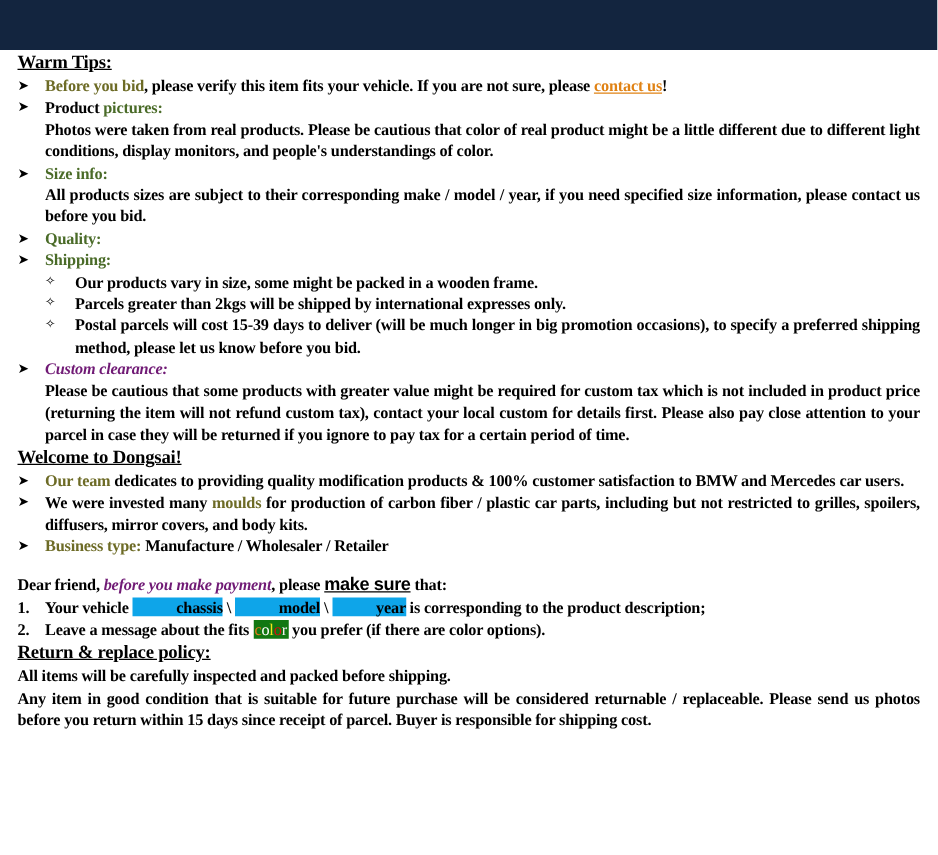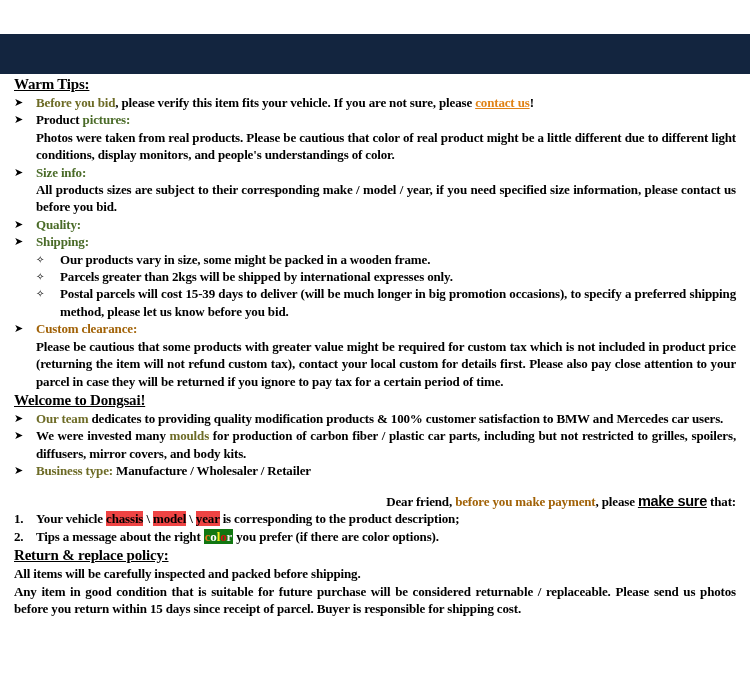--- a/index.html
+++ b/index.html
@@ -12,21 +12,20 @@
     height: 684px;
     font-family: "Liberation Serif", "DejaVu Serif", serif;
     color: #000000;
     overflow: hidden;
   }
   #page {
     position: relative;
     width: 750px;
     height: 480px;
     background: #ffffff;
-    margin-top: 34px;
   }
   .topbar {
     width: 750px;
     height: 40px;
     background: #13253f;
   }
   .content {
     padding: 0 14px 0 14px;
   }
   h2.section-title {
@@ -34,21 +33,21 @@
     font-size: 15px;
     font-weight: bold;
     margin: 0;
     padding: 0;
     text-decoration: underline;
     line-height: 20px;
     letter-spacing: -0.2px;
   }
   .gap-top-1 { margin-top: 30px; }
   .gap-top-2 { margin-top: 16px; }
-  .gap-top-3 { margin-top: 13px; text-align: right; }
+  .gap-top-3 { margin-top: 13px; }
   .gap-top-4 { margin-top: 14px; }
 
   .row {
     display: block;
     font-size: 13px;
     font-weight: bold;
     line-height: 17.4px;
     letter-spacing: -0.15px;
   }
   .bullet-row {
@@ -75,37 +74,37 @@
     line-height: 17.4px;
     font-family: "DejaVu Sans", sans-serif;
     color: #000;
   }
   .bullet-text { flex: 1 1 auto; }
   .indent { padding-left: 22px; }
   .justify { text-align: justify; text-align-last: left; }
 
   .green { color: #4a6b28; }
   .olive { color: #6d6b26; }
-  .red   { color: #a16207; }
+  .red   { color: #701a75; font-style: italic; }
   .orange-link {
     color: #e08214;
     text-decoration: underline;
   }
   .strong-underline {
     text-decoration: underline;
     font-weight: bold;
     font-size: 14.5px;
     font-family: "Liberation Sans", sans-serif;
     letter-spacing: -0.3px;
   }
-  .hl-gray { background: #ef4444; }
+  .hl-gray { background: #0ea5e9; padding-left: 35px; }
   .color-badge {
     background: #117711;
     padding: 0 1px;
-    font-weight: bold;
+    font-weight: normal;
   }
   .cb1 { color: #e07b1b; }
   .cb2 { color: #ffffff; }
   .cb3 { color: #f2e71d; }
   .cb4 { color: #d81010; }
   .cb5 { color: #f0f0f0; }
   .numrow {
     display: flex;
     font-size: 13px;
     font-weight: bold;
@@ -189,21 +188,21 @@
 
     <div class="row gap-top-3"><span>Dear friend, </span><span class="red">before you make payment</span><span>, please </span><span class="strong-underline">make sure</span><span> that:</span></div>
 
     <div class="numrow">
       <span class="num">1.</span>
       <span><span>Your vehicle </span><span class="hl-gray">chassis</span><span> \ </span><span class="hl-gray">model</span><span> \ </span><span class="hl-gray">year</span><span> is corresponding to the product description;</span></span>
     </div>
 
     <div class="numrow">
       <span class="num">2.</span>
-      <span><span>Tips a message about the right </span><span class="color-badge"><span class="cb1">c</span><span class="cb2">o</span><span class="cb3">l</span><span class="cb4">o</span><span class="cb5">r</span></span><span> you prefer (if there are color options).</span></span>
+      <span><span>Leave a message about the fits </span><span class="color-badge"><span class="cb1">c</span><span class="cb2">o</span><span class="cb3">l</span><span class="cb4">o</span><span class="cb5">r</span></span><span> you prefer (if there are color options).</span></span>
     </div>
 
 
     <h2 class="section-title gap-top-4">Return &amp; replace policy:</h2>
     <div class="row">All items will be carefully inspected and packed before shipping.</div>
     <div class="row justify">Any item in good condition that is suitable for future purchase will be considered returnable / replaceable. Please send us photos before you return within 15 days since receipt of parcel. Buyer is responsible for shipping cost.</div>
 
   </div>
 </div>
 

